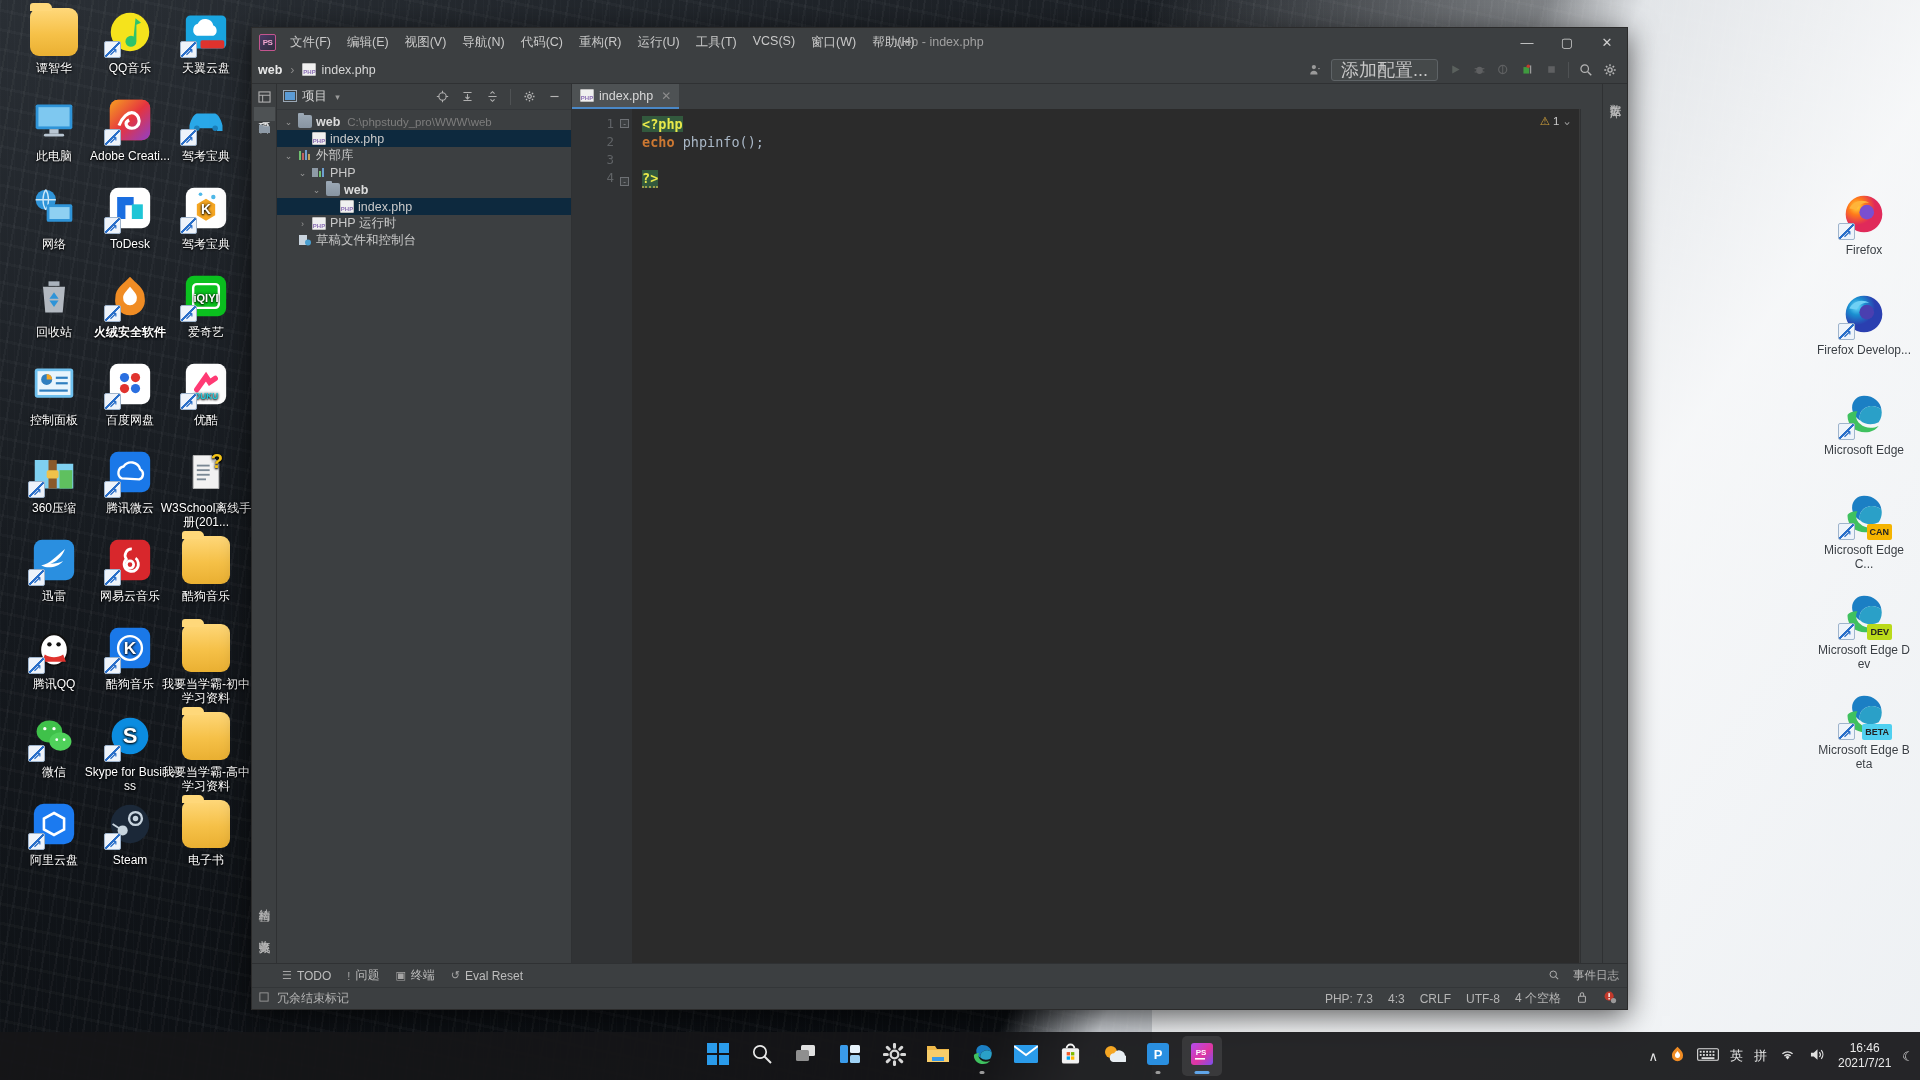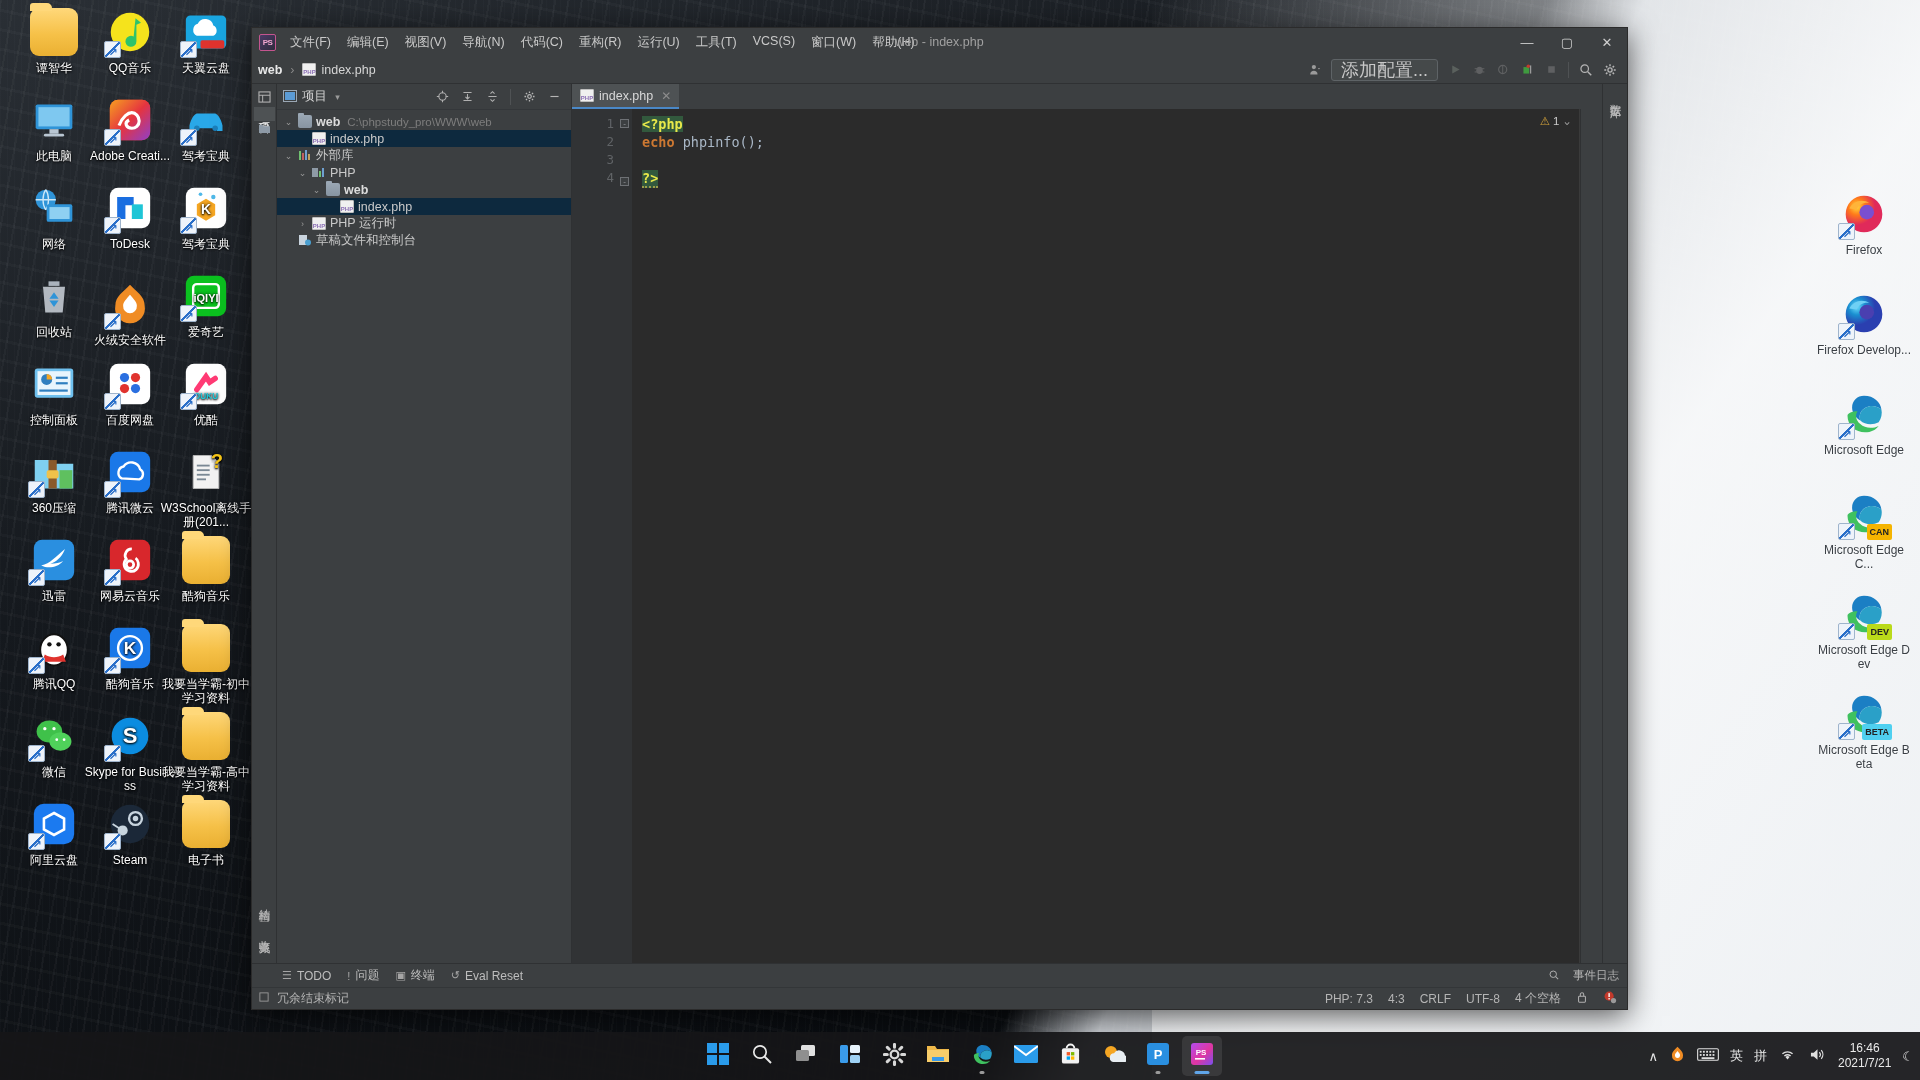--- a/index.html
+++ b/index.html
@@ -335,21 +335,21 @@
       <div class="glyph ">
         <svg width="44" height="44" viewBox="0 0 48 48">
           <path d="M12 14h24l-2.5 28H14.5z" fill="#c3cad2" opacity=".9"></path>
           <path d="M18 8h12v5H18z" fill="#aab3bd"></path>
           <path d="M24 20l5 7h-10z" fill="#2f94d8"></path>
           <path d="M24 36l-5-7h10z" fill="#2f94d8"></path>
         </svg>
       </div>
       <span class="lbl">回收站</span>
     </div>
-    <div class="dicon" style="left: 82px; top: 280px;">
+    <div class="dicon" style="left: 82px; top: 272px; font-weight: bold;">
       <div class="glyph shortcut">
         <svg width="44" height="44" viewBox="0 0 48 48">
           <path d="M24 3c7 8 16 12 16 23A16 16 0 0 1 24 45 16 16 0 0 1 8 26C8 15 17 11 24 3z" fill="#f08c24"></path>
           <path d="M24 14c4 5 7.5 7.5 7.5 12A7.5 7.5 0 0 1 24 34a7.5 7.5 0 0 1-7.5-8c0-4.5 3.5-7 7.5-12z" fill="#fff"></path>
         </svg>
       </div>
       <span class="lbl">火绒安全软件</span>
     </div>
     <div class="dicon" style="left: 158px; top: 272px;">
       <div class="glyph shortcut">

